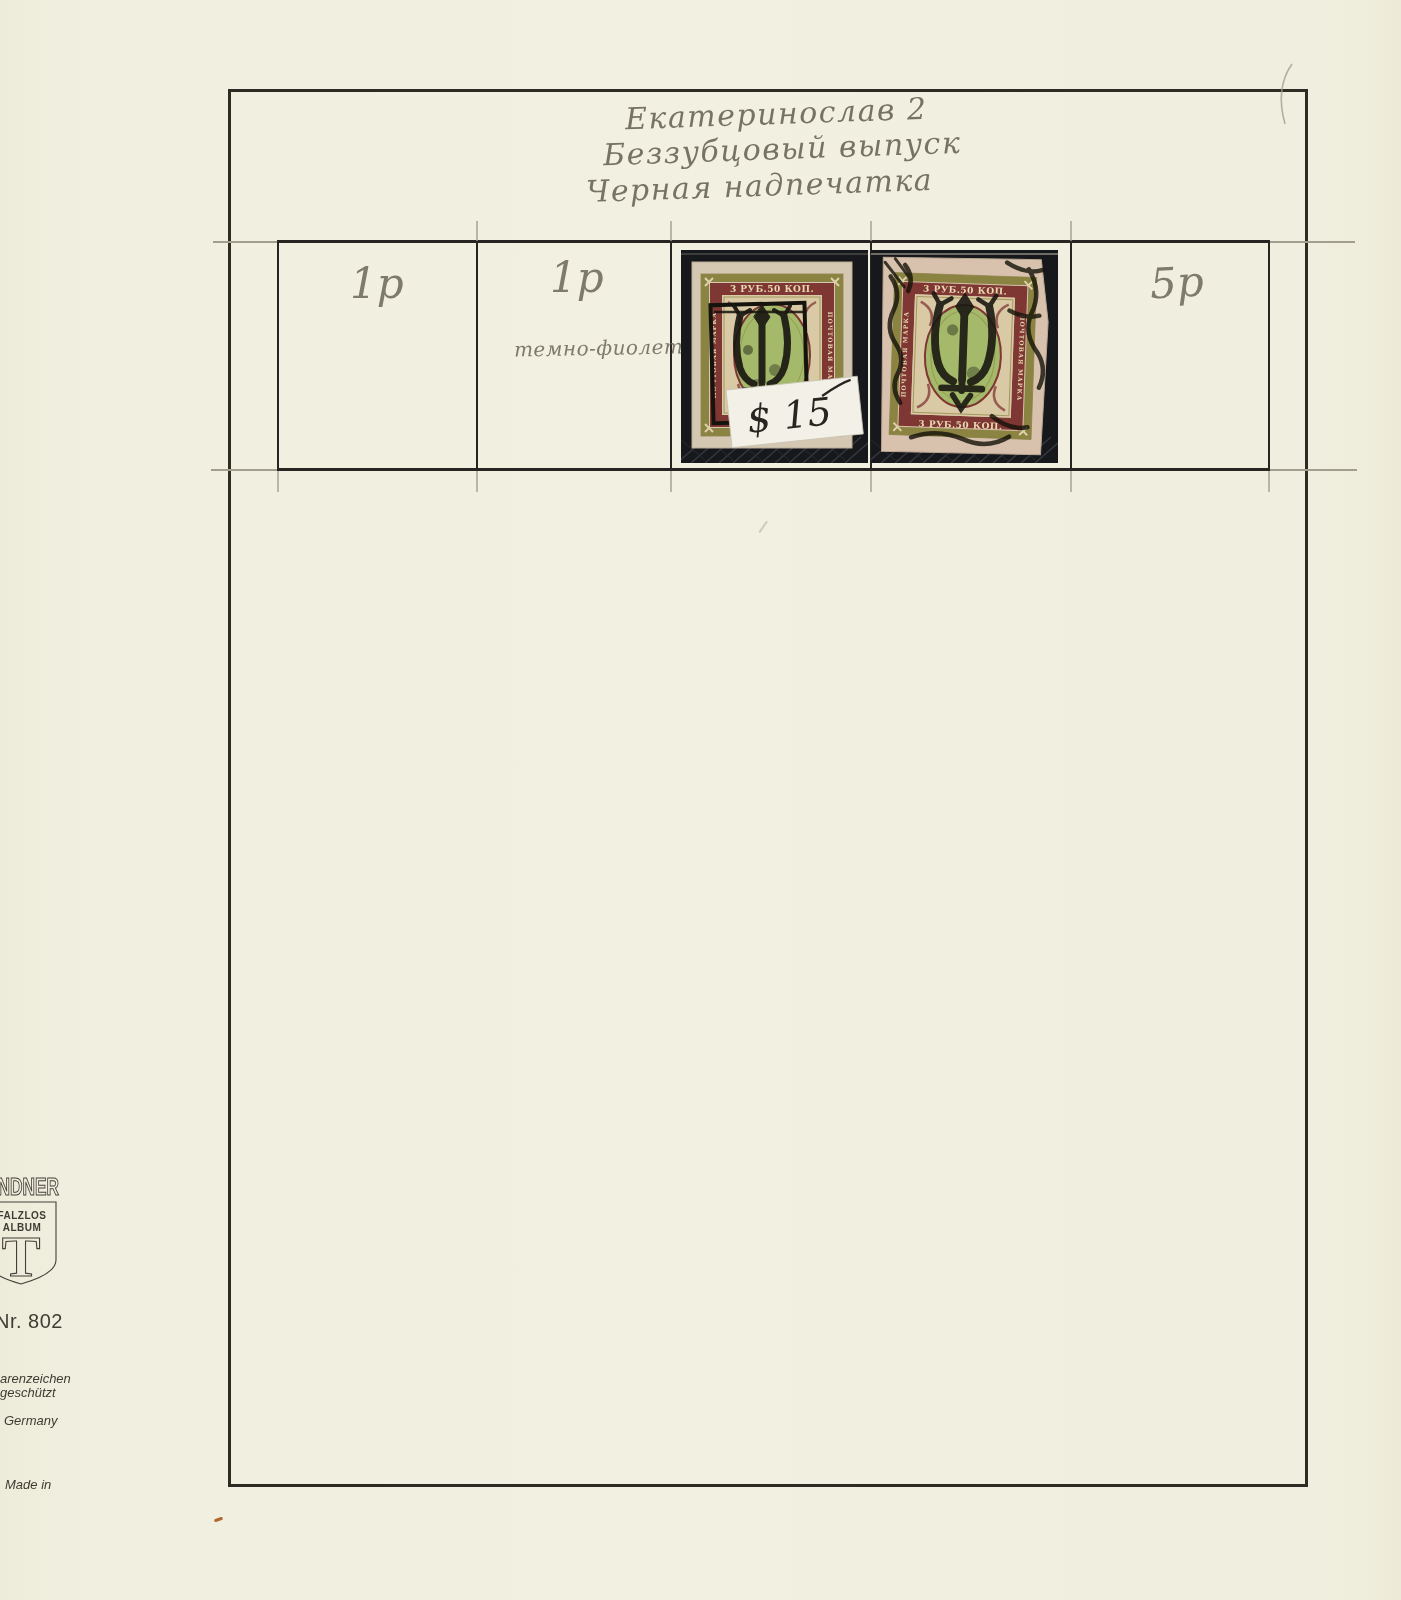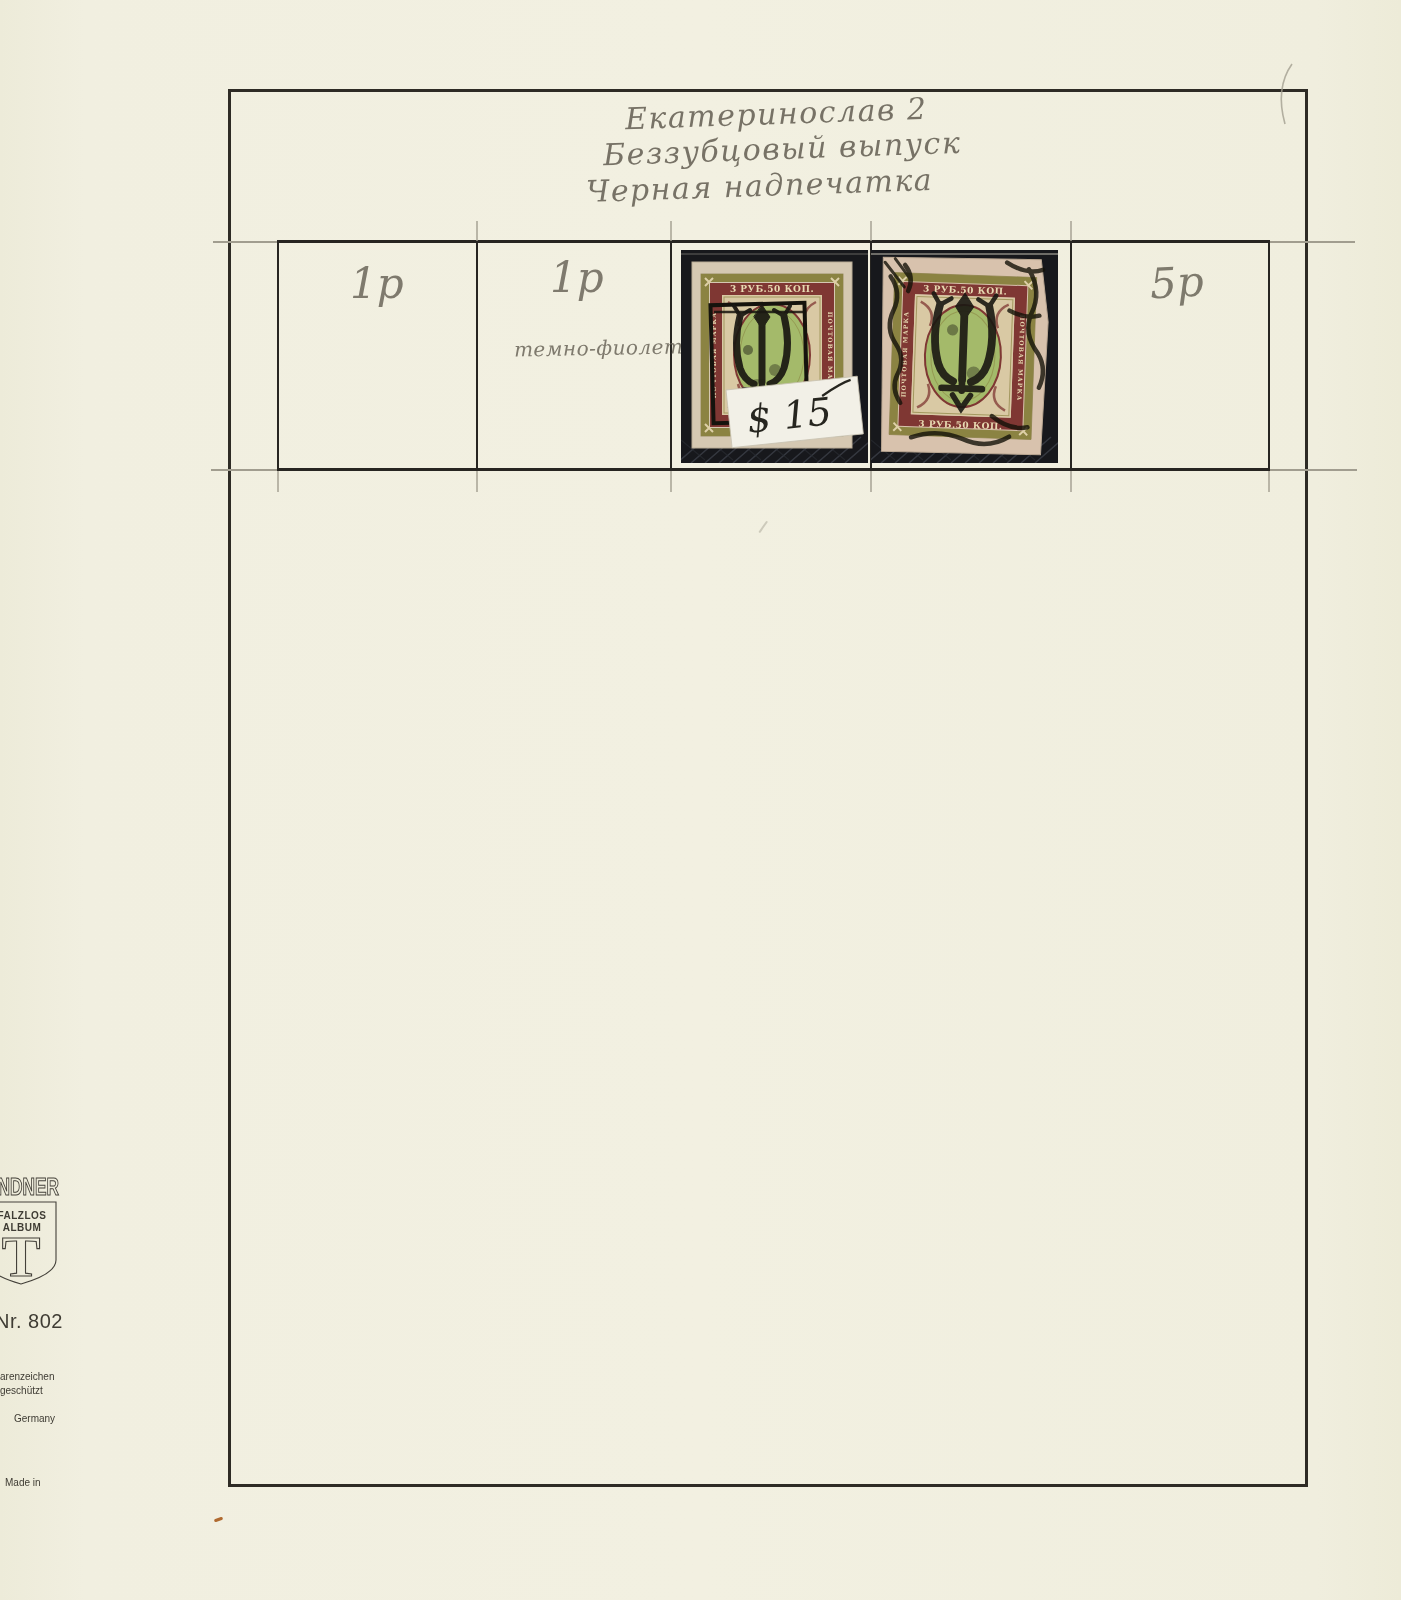--- a/index.html
+++ b/index.html
@@ -24,21 +24,21 @@
   .cell-big{font-size:42px;}
   .cell-note{font-size:20px; letter-spacing:.5px; transform:rotate(-1deg);}
   .mount{position:absolute;}
   .st{font:bold 9px "DejaVu Serif", serif; fill:#e8dab2; letter-spacing:.5px;}
   .sv{font:bold 6px "DejaVu Serif", serif; fill:#e4d6ae; letter-spacing:1.2px;}
   .price{font:italic 38px "DejaVu Serif", serif; fill:#26251f;}
   .brand{font:bold 24px "Liberation Sans", sans-serif;}
   .bigT{font:bold 58px "Liberation Serif", serif; text-anchor:middle;}
   .shield-line{font:bold 10px "Liberation Sans", sans-serif; fill:#3f3c34; text-anchor:middle; letter-spacing:.5px;}
   .catalog{position:absolute; font-size:20px; color:#3f3c34; letter-spacing:.5px;}
-  .footer-line{position:absolute; font-size:10px; color:#3e3b33;}
+  .footer-line{position:absolute; font-size:13px; color:#3e3b33;font-style:italic;}
   .speck{position:absolute; border-radius:2px;}
 </style>
 </head>
 <body>
 
 <div class="page">
 
   <div class="frame"></div>
 
   <svg class="abs" style="left:1262px;top:58px" width="54" height="74">
@@ -191,19 +191,19 @@
     <text class="shield-line" x="22" y="45">FALZLOS</text>
     <text class="shield-line" x="22" y="57">ALBUM</text>
   </svg>
 
   <div class="catalog" style="left:-5px;top:1310px">Nr. 802</div>
 
   <div>
     <div class="footer-line" style="left:0;top:1371px">arenzeichen</div>
     <div class="footer-line" style="left:0;top:1385px">geschützt</div>
     <div class="footer-line" style="left:5px;top:1477px">Made in</div>
-    <div class="footer-line" style="left:14px;top:1413px">Germany</div>
+    <div class="footer-line" style="left:4px;top:1413px">Germany</div>
   </div>
 
   <div class="speck" style="left:214px;top:1518px;width:9px;height:3px;background:#b06a30;transform:rotate(-20deg)"></div>
   <div class="speck" style="left:756px;top:526px;width:14px;height:1.5px;background:#b4b0a2;transform:rotate(-55deg);opacity:.6"></div>
 
 </div>
 
 </body></html>

